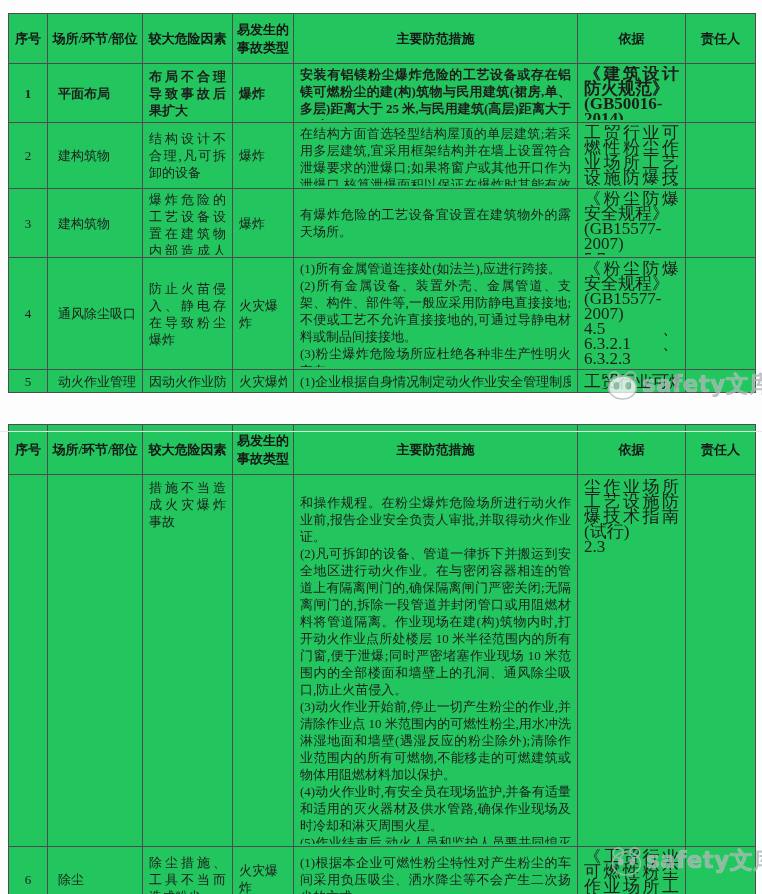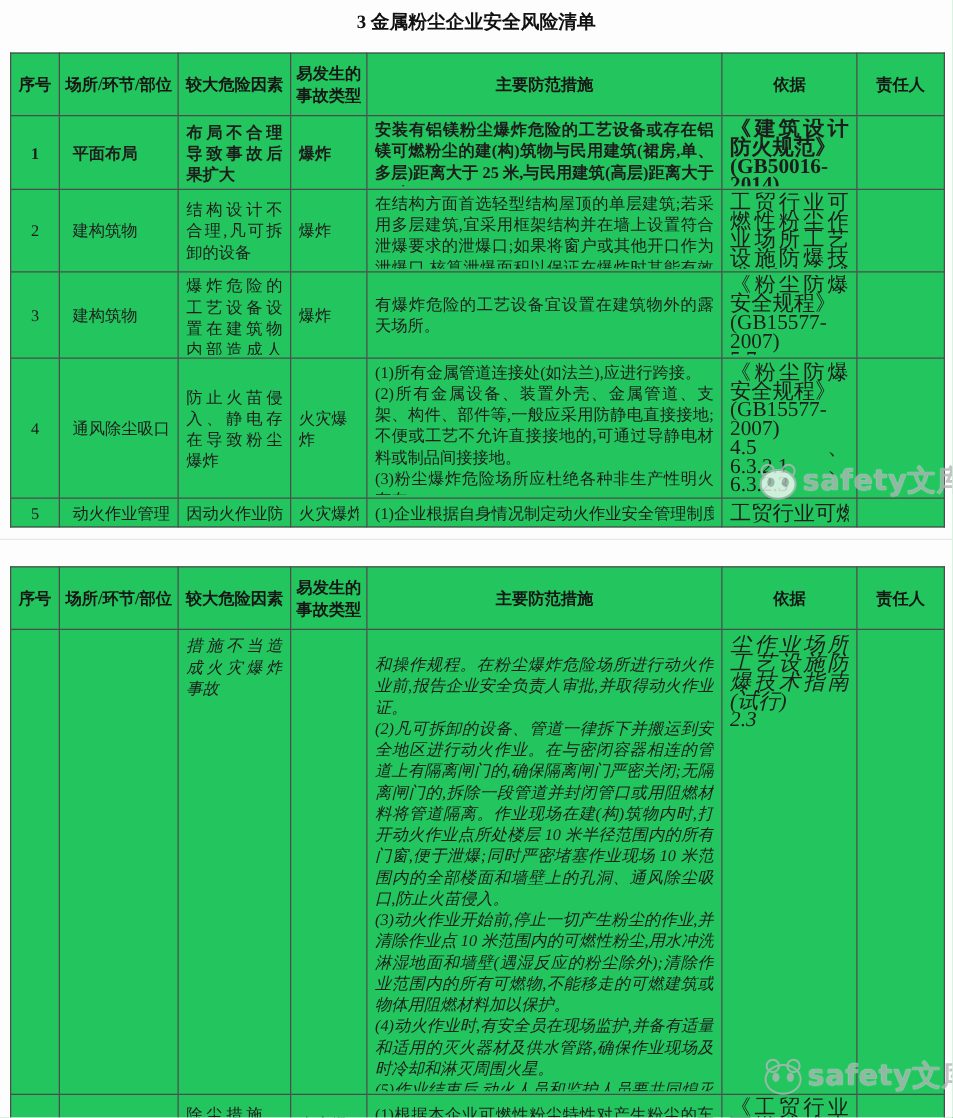--- a/index.html
+++ b/index.html
@@ -38,21 +38,21 @@
   td.c-hazard .cw{text-align:justify;}
   td.c-measures .cw{text-align:justify;}
   td.c-basis .cw{font-size:17px;line-height:15px;text-align:justify;}
   
   tr.hdr{height:50px;}
   tr.r1{height:58px;} tr.r1 .cw{max-height:54px;font-weight:bold;}
   tr.r2{height:65px;} tr.r2 .cw{max-height:61px;}
   tr.r3{height:68px;} tr.r3 .cw{max-height:64px;}
   tr.r4{height:111px;} tr.r4 .cw{max-height:107px;}
   tr.r5{height:23px;} tr.r5 .cw{max-height:19px;white-space:nowrap;}
-  tr.rc{height:359px;font-style:italic;} tr.rc td{vertical-align:top;padding-top:4px;}
+  tr.rc{height:359px;} tr.rc td{vertical-align:top;padding-top:4px;}
   tr.rc td.c-measures .cw{max-height:350px;margin-top:15px;}
   tr.r6{height:38px;}
   .page-divider{
     position:absolute;left:0;top:431px;width:762px;height:1px;
     background:#e7e7e7;
   }
   .watermark{
     position:absolute;display:flex;align-items:center;gap:3px;
     opacity:0.78;pointer-events:none;z-index:5;
   }
@@ -64,21 +64,20 @@
     font-size:23px;font-weight:bold;color:#b0b5b7;
     letter-spacing:0.5px;white-space:nowrap;
     text-shadow:0 0 1px #ffffff;
   }
 </style>
 </head>
 <body>
 
 <div class="page">
 
-  <h1 class="title">3 金属粉尘企业安全风险清单</h1>
 
   <table class="risk t1">
     <colgroup>
       <col style="width:39px">
         <col style="width:95px">
         <col style="width:90px">
       <col style="width:61px">
         <col style="width:284px">
         <col style="width:108px">
         <col style="width:70px">

